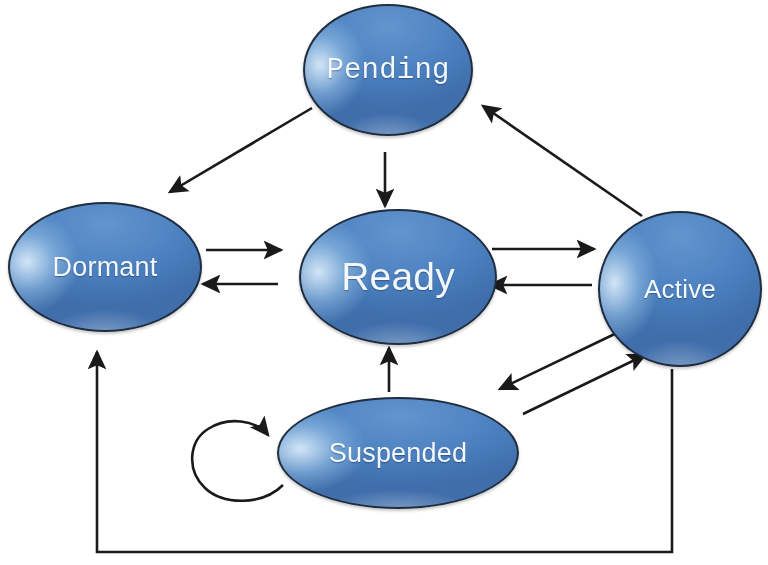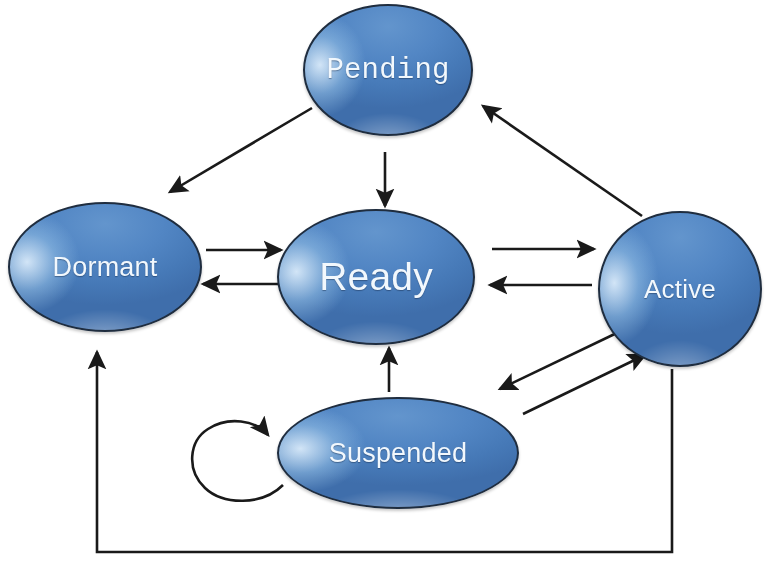--- a/index.html
+++ b/index.html
@@ -43,21 +43,21 @@
   }
   .node-label {
     color: #f2f8fd;
     text-shadow: 0 1px 1px rgba(20,40,70,0.45);
     white-space: nowrap;
     letter-spacing: 0.2px;
     font-weight: 400;
   }
   #node-pending  { left: 303px; top: 4px;   width: 170px; height: 132px; }
   #node-dormant  { left: 8px;   top: 202px; width: 194px; height: 130px; }
-  #node-ready    { left: 277px; top: 209px; width: 198px; height: 136px; }
+  #node-ready    { left: 299px; top: 209px; width: 198px; height: 136px; }
   #node-active   { left: 598px; top: 211px; width: 164px; height: 156px; }
   #node-suspended{ left: 277px; top: 397px; width: 242px; height: 112px; }
 
   #node-pending  .node-label { font-size: 29px; font-family: Liberation Mono, monospace; }
   #node-dormant  .node-label { font-size: 27px; }
   #node-ready    .node-label { font-size: 39px; }
   #node-active   .node-label { font-size: 26px; }
   #node-suspended .node-label { font-size: 27px; }
 </style>
 </head>

